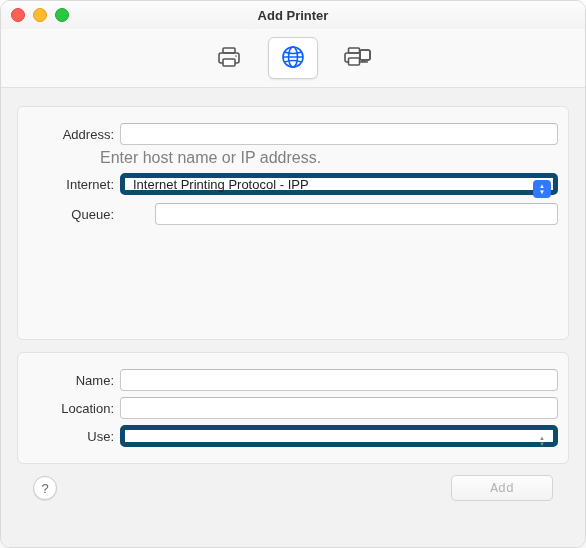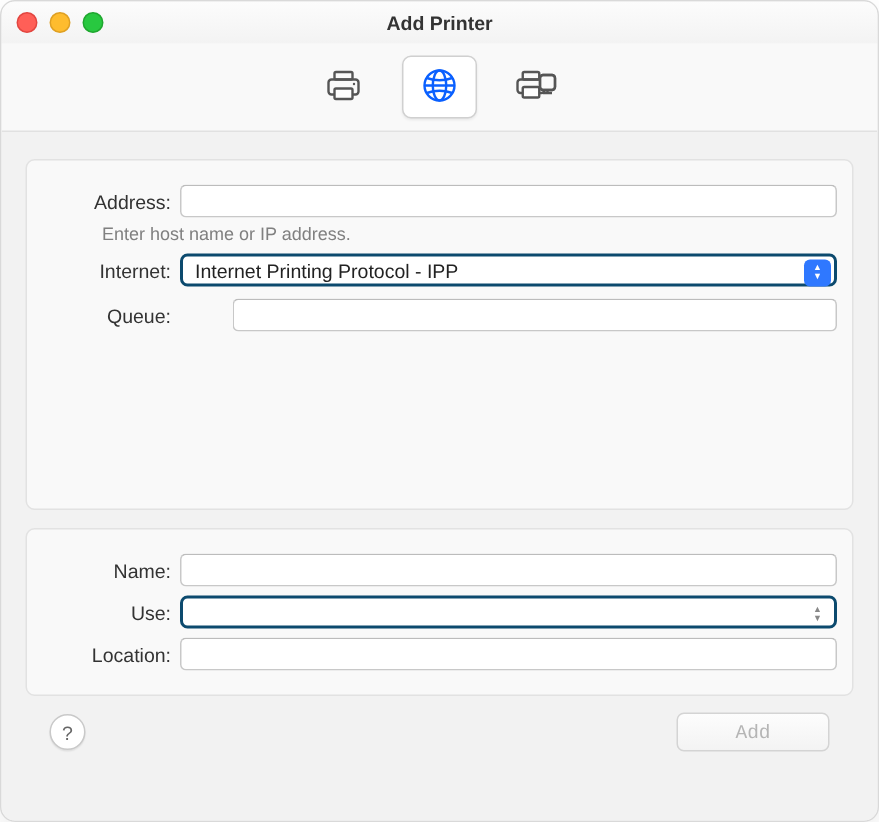--- a/index.html
+++ b/index.html
@@ -118,32 +118,32 @@
     border: 1px solid #c8c8c8;
     border-top-color:#bcbcbc;
     border-radius:4px;
     box-sizing:border-box;
     padding: 0 6px;
     font-size:13px;
     display:flex;
     align-items:center;
   }
   .hint {
-    margin-left: 40px;
+    margin-left: 72px;
     margin-top:2px;
     margin-bottom:6px;
-    font-size:12px;
+    font-size:16px;
     color:#808080;
   }
   .select {
     position: relative;
     flex:1;
     height:22px;
     background:#fff;
-    border:2px solid #0c4a6e;
+    border:5px solid #0c4a6e;
     border-radius:5px;
     display:flex;
     align-items:center;
     padding-left:8px;
     padding-right:24px;
     box-sizing:border-box;
   }
   .select .knob {
     position:absolute;
     right:2px; top:2px;
@@ -274,33 +274,33 @@
         <div class="field"></div>
       </div>
     </div>
 
     <div class="panel bottom">
       <div class="row">
         <div class="label">Name:</div>
         <div class="field"></div>
       </div>
       <div class="row" style="margin-top:6px;">
+        <div class="label">Location:</div>
+        <div class="field"></div>
+      </div>
+      <div class="row" style="margin-top:6px;">
         <div class="label">Use:</div>
         <div class="select">
           <span></span>
           <span class="knob grey">
             <span class="chev">▲</span>
               <span class="chev">▼</span>
           </span>
         </div>
       </div>
-      <div class="row" style="margin-top:6px;">
-        <div class="label">Location:</div>
-        <div class="field"></div>
-      </div>
     </div>
 
     <div class="footer">
       <div class="help">
         <span>?</span>
       </div>
       <div class="spacer"></div>
       <div class="btn">Add</div>
     </div>
 

